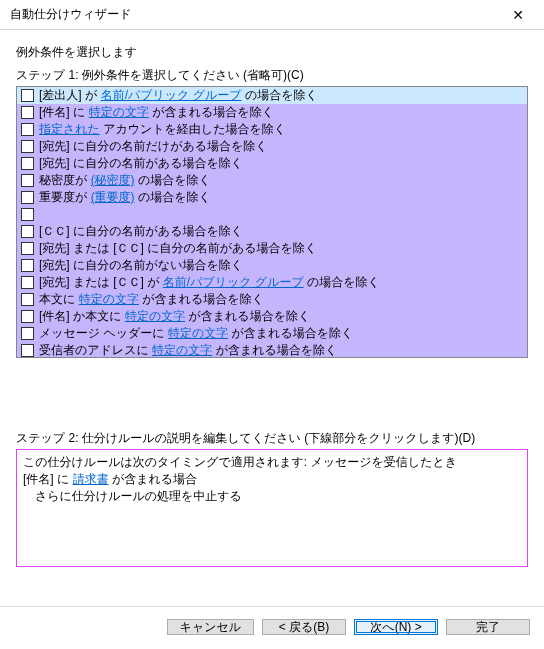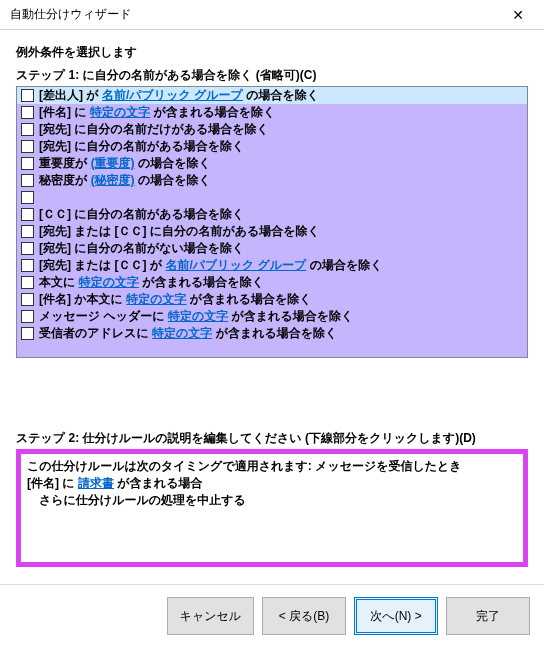--- a/index.html
+++ b/index.html
@@ -23,21 +23,20 @@
   .close-btn {
     width:40px; height:28px;
     display:flex; align-items:center; justify-content:center;
     font-family: Arial, sans-serif;
     font-size:14px;
     color:#000;
     cursor:default;
   }
   .content {
     padding: 14px 16px 0 16px;
-    font-weight: bold;
   }
   .instr { margin-bottom: 6px; }
   .step-label { margin: 2px 0 2px 0; }
   .listbox {
     border:1px solid #828790;
     height: 272px;
     overflow:hidden;
     background:#c4b5fd;
   }
   .item {
@@ -52,39 +51,39 @@
     width:13px; height:13px;
     border:1px solid #333;
     margin: 2px 5px 0 0;
     flex:0 0 13px;
     background:#fff;
   }
   .rt { display:inline; }
   .lk { color:#0066cc; text-decoration: underline; cursor:default; }
   .step2 { margin-top: 72px; }
   .descbox {
-    border:5px solid #d946ef;
+    border:1px solid #d946ef;
     height:118px;
     padding:4px 6px;
     line-height:17px;
     margin-top:2px;
   }
   .indent { padding-left: 12px; }
   .btnbar {
     position:absolute;
     left:0; right:0; bottom:0;
     border-top:1px solid #d9d9d9;
     padding: 12px 14px 14px 0;
     display:flex;
     justify-content:flex-end;
     gap:8px;
     background:#fff;
   }
   .btn {
-    min-width:84px; height:38px;
+    min-width:84px; height:16px;
     border:1px solid #adadad;
     background:#e1e1e1;
     font-size:12px;
     font-family:inherit;
     display:flex; align-items:center; justify-content:center;
     padding:0 12px;
     cursor:default;
   }
   .btn.focus {
     border:1px solid #0078d7;
@@ -98,46 +97,50 @@
 
 <div class="titlebar">
   <span class="title">自動仕分けウィザード</span>
   <div class="close-btn">
     <span>✕</span>
   </div>
 </div>
 
 <div class="content">
   <div class="instr">例外条件を選択します</div>
-  <div class="step-label">ステップ 1: に自分の名前がある場合を除く (省略可)(C)</div>
+  <div class="step-label">ステップ 1: 例外条件を選択してください (省略可)(C)</div>
 
   <div class="listbox" id="listbox">
       <div class="item selected">
         <span class="cb"></span>
         <span class="rt"><span>[差出人] が </span><span class="lk">名前/パブリック グループ</span><span> の場合を除く</span></span>
       </div>
       <div class="item">
         <span class="cb"></span>
         <span class="rt"><span>[件名] に </span><span class="lk">特定の文字</span><span> が含まれる場合を除く</span></span>
       </div>
       <div class="item">
         <span class="cb"></span>
+        <span class="rt"><span class="lk">指定された</span><span> アカウントを経由した場合を除く</span></span>
+      </div>
+      <div class="item">
+        <span class="cb"></span>
         <span class="rt"><span>[宛先] に自分の名前だけがある場合を除く</span></span>
       </div>
       <div class="item">
         <span class="cb"></span>
         <span class="rt"><span>[宛先] に自分の名前がある場合を除く</span></span>
       </div>
       <div class="item">
         <span class="cb"></span>
-        <span class="rt"><span>重要度が </span><span class="lk">(重要度)</span><span> の場合を除く</span></span>
+        <span class="rt"><span>秘密度が </span><span class="lk">(秘密度)</span><span> の場合を除く</span></span>
       </div>
       <div class="item">
         <span class="cb"></span>
-        <span class="rt"><span>秘密度が </span><span class="lk">(秘密度)</span><span> の場合を除く</span></span>
+        <span class="rt"><span>重要度が </span><span class="lk">(重要度)</span><span> の場合を除く</span></span>
       </div>
       <div class="item">
         <span class="cb"></span>
       </div>
       <div class="item">
         <span class="cb"></span>
         <span class="rt"><span>[ＣＣ] に自分の名前がある場合を除く</span></span>
       </div>
       <div class="item">
         <span class="cb"></span>

